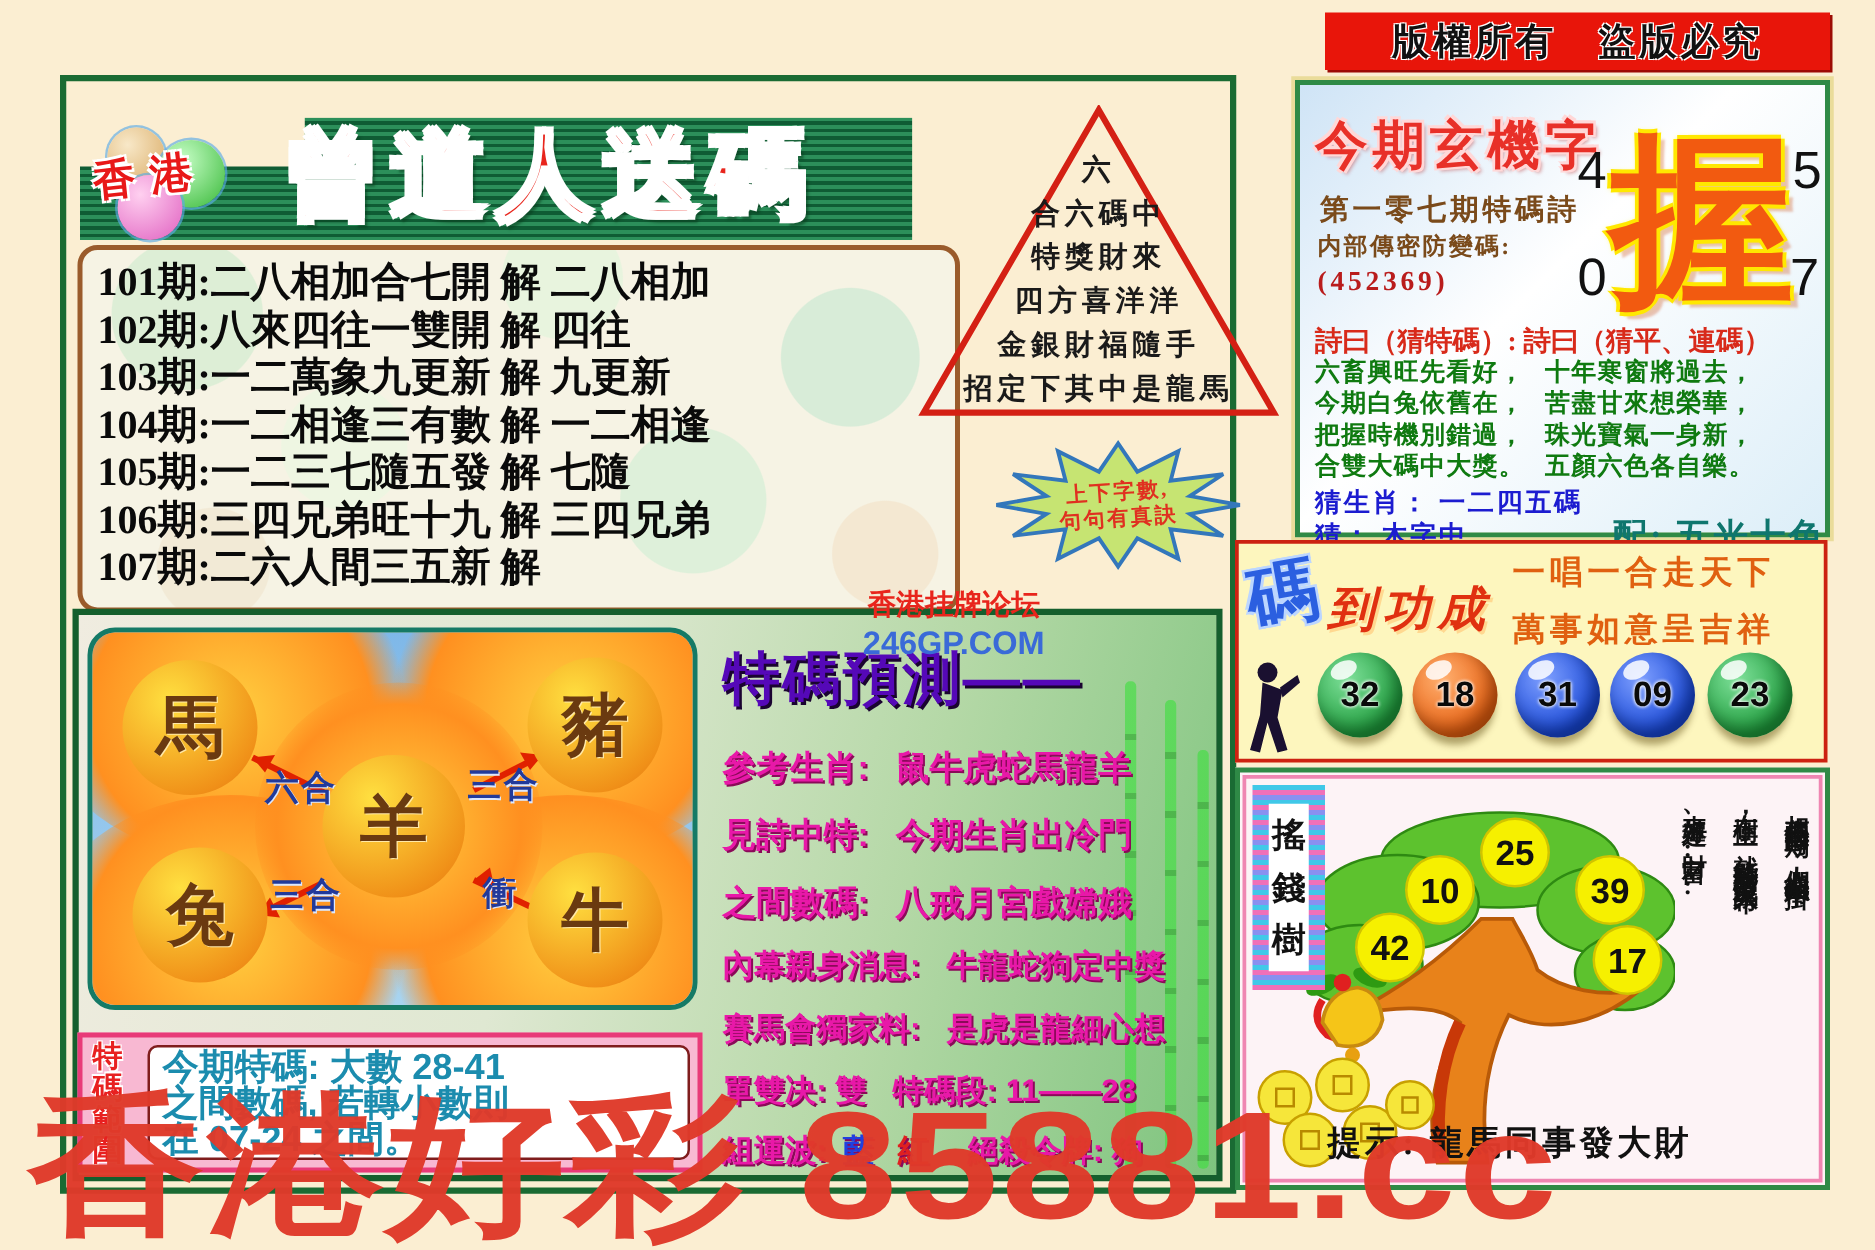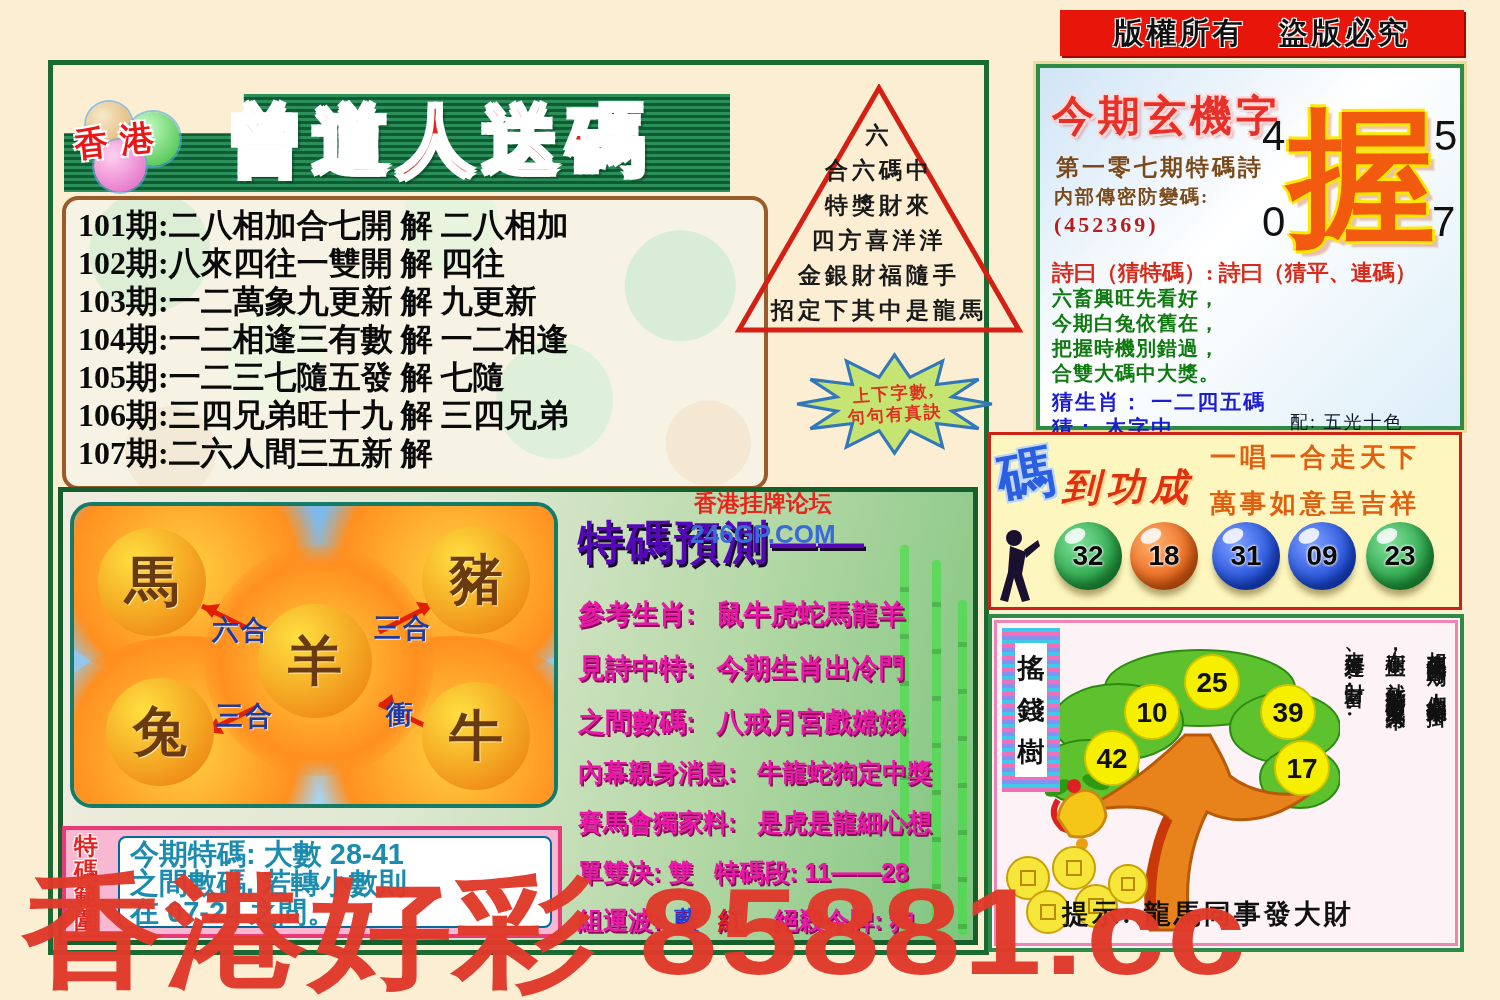--- a/index.html
+++ b/index.html
@@ -67,21 +67,21 @@
   .secret-code{left:1054px;top:212px;font-size:22px;font-weight:bold;color:#b91c1c;letter-spacing:3px;}
   .big-char{left:1288px;top:104px;font-size:148px;line-height:1;font-weight:bold;color:#f25a10;
     text-shadow:0 0 5px #ffe800,3px 0 0 #ffe800,-3px 0 0 #ffe800,0 3px 0 #ffe800,0 -3px 0 #ffe800,6px 6px 2px rgba(200,60,0,.3);}
   .corner-num{font-size:42px;color:#111;font-family:"Liberation Sans",sans-serif;}
   .shiyue{left:1052px;top:258px;width:404px;font-size:22px;font-weight:bold;color:#d82a1a;white-space:nowrap;}
   .poem-cols{left:1052px;top:286px;width:404px;display:flex;gap:16px;}
   .poem-col{display:flex;flex-direction:column;}
   .poem-line{font-size:20px;font-weight:bold;color:#0f7a10;line-height:25px;white-space:nowrap;letter-spacing:1px;}
   .guess-zodiac{left:1052px;top:388px;font-size:21px;font-weight:bold;color:#1c1cd0;letter-spacing:2px;}
   .guess-word{left:1052px;top:414px;font-size:21px;font-weight:bold;color:#1c1cd0;letter-spacing:2px;}
-  .guess-match{left:1290px;top:410px;font-size:18px;font-weight:normal;color:#0f172a;letter-spacing:2px;}
+  .guess-match{left:1290px;top:410px;font-size:28px;font-weight:bold;color:#0f766e;letter-spacing:2px;}
 
   
   .panelB{left:988px;top:432px;width:474px;height:178px;border:3px solid #cc2211;background:#fdf6be;box-sizing:border-box;}
   .ma-char{left:998px;top:438px;font-size:56px;font-weight:bold;color:#2b5fe0;transform:rotate(-10deg);
     text-shadow:-2px -2px 0 #bcd6ff,2px -2px 0 #bcd6ff,-2px 2px 0 #bcd6ff,2px 2px 0 #bcd6ff;}
   .ma-rest{left:1062px;top:462px;font-size:38px;font-weight:bold;font-style:italic;color:#e03010;letter-spacing:6px;
     text-shadow:2px 2px 0 #ffd890;}
   .slogan{left:1210px;width:250px;font-size:26px;font-weight:bold;color:#e06010;letter-spacing:4px;white-space:nowrap;}
   .slogan1{top:440px;} .slogan2{top:486px;}
   .lottoball{position:absolute;width:68px;height:68px;border-radius:50%;
@@ -89,21 +89,21 @@
     box-shadow:inset -6px -8px 12px rgba(0,0,0,.35),0 8px 6px -2px rgba(80,60,0,.45);}
   .lottoball::before{content:"";position:absolute;left:10px;top:7px;width:22px;height:14px;border-radius:50%;
     background:rgba(255,255,255,.85);transform:rotate(-25deg);}
   .lb-green{background:radial-gradient(circle at 35% 30%,#7fe09a,#1f9e3d 70%);}
   .lb-orange{background:radial-gradient(circle at 35% 30%,#ffb070,#e86010 70%);}
   .lb-blue{background:radial-gradient(circle at 35% 30%,#7fa0ff,#1848d8 70%);}
   .lb-num{font-size:28px;font-weight:bold;color:#0a0a0a;font-family:"Liberation Sans",sans-serif;
     text-shadow:0 0 3px #fff,0 0 3px #fff;}
 
   
-  .forum{left:688px;top:488px;width:150px;text-align:center;z-index:6;}
+  .forum{left:688px;top:468px;width:150px;text-align:center;z-index:6;}
   .forum-l1{font-size:23px;font-weight:bold;color:#e8251c;white-space:nowrap;font-family:"Liberation Sans",sans-serif;}
   .forum-l2{font-size:26px;font-weight:bold;color:#3a6ad8;white-space:nowrap;font-family:"Liberation Sans",sans-serif;}
 
   
   .lower-panel{left:58px;top:487px;width:920px;height:458px;border:5px solid #155f2d;box-sizing:border-box;
     background:linear-gradient(105deg,#f0ece0 0%,#dfe8d2 40%,#b4d8a6 70%,#7ec47e 100%);}
   .stalk{position:absolute;width:9px;border-radius:4px;opacity:.6;z-index:1;
     background:repeating-linear-gradient(180deg,#3be03b 0 42px,#22a822 42px 47px);}
 
   
@@ -125,21 +125,21 @@
   .pred-row{position:absolute;left:578px;width:398px;z-index:2;font-family:"Liberation Sans",sans-serif;
     font-weight:bold;color:#e818a8;white-space:nowrap;text-shadow:1.5px 1.5px 0 #8a0a58;}
   .pred-label{margin-right:14px;}
   .blue-word{color:#2040e0;margin:0 6px;}
   .red-word{color:#e02020;margin:0 6px;}
 
   
   .range{left:62px;top:826px;width:500px;height:112px;background:#f8b8d2;border:4px solid #e83a78;box-sizing:border-box;z-index:3;}
   .range-side{position:absolute;left:8px;top:4px;width:36px;font-size:24px;line-height:25px;font-weight:bold;color:#e82020;
     word-break:break-all;text-shadow:-1px -1px 0 #fff,1px -1px 0 #fff,-1px 1px 0 #fff,1px 1px 0 #fff;}
-  .range-box{position:absolute;left:52px;top:6px;width:434px;height:92px;background:#fff;border:2px solid #0369a1;
+  .range-box{position:absolute;left:52px;top:6px;width:434px;height:92px;background:#fff;border:2px solid #7f1d1d;
     border-radius:8px;padding:2px 10px;box-sizing:border-box;}
   .range-line{font-size:29px;line-height:29px;font-weight:bold;color:#1b8cae;font-family:"Liberation Sans",sans-serif;white-space:nowrap;}
 
   
   .panelC{left:988px;top:614px;width:476px;height:338px;border:4px solid #2f8a46;box-sizing:border-box;background:#fdf3f6;}
   .panelC-inner{position:absolute;left:2px;top:2px;right:2px;bottom:2px;border:3px solid #ef86b2;}
   .tree-side{left:1002px;top:628px;width:58px;height:164px;z-index:4;
     background:repeating-linear-gradient(180deg,#40c8e8 0 4px,#f070b8 4px 8px,#8890f0 8px 12px);
     display:flex;align-items:center;justify-content:center;}
   .tree-side-inner{width:30px;background:#fff;padding:4px 1px;font-size:27px;line-height:42px;font-weight:bold;color:#111;
@@ -213,20 +213,26 @@
   <div class="abs corner-num" style="left:1434px;top:112px;">5</div>
   <div class="abs corner-num" style="left:1262px;top:198px;">0</div>
   <div class="abs corner-num" style="left:1432px;top:198px;">7</div>
   <div class="abs shiyue">詩曰（猜特碼）: 詩曰（猜平、連碼）</div>
   <div class="abs poem-cols">
     <div class="poem-col">
       <div class="poem-line">六畜興旺先看好，</div>
       <div class="poem-line">今期白兔依舊在，</div>
       <div class="poem-line">把握時機別錯過，</div>
       <div class="poem-line">合雙大碼中大獎。</div>
+    </div>
+    <div class="poem-col">
+      <div class="poem-line">十年寒窗將過去，</div>
+      <div class="poem-line">苦盡甘來想榮華，</div>
+      <div class="poem-line">珠光寶氣一身新，</div>
+      <div class="poem-line">五顏六色各自樂。</div>
     </div>
   </div>
   <div class="abs guess-zodiac">猜生肖： 一二四五碼</div>
   <div class="abs guess-word">猜： 木字中</div>
   <div class="abs guess-match">配: 五光十色</div>
 
   <div class="abs panelB"></div>
   <div class="abs ma-char">碼</div>
   <div class="abs ma-rest">到功成</div>
   <div class="abs slogan slogan1">一唱一合走天下</div>

